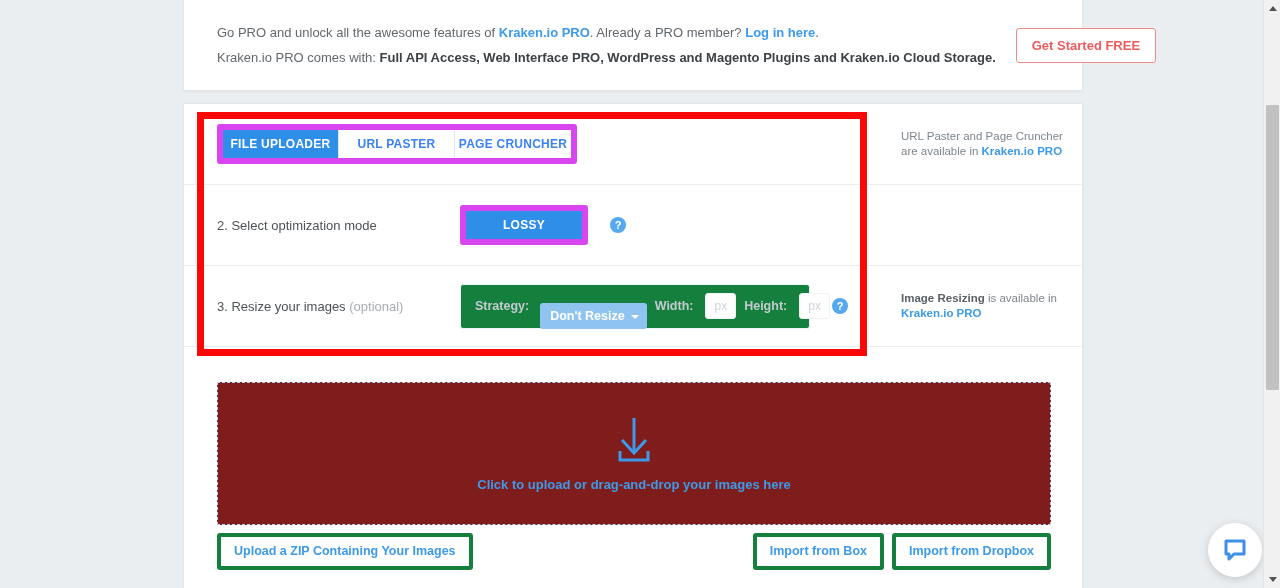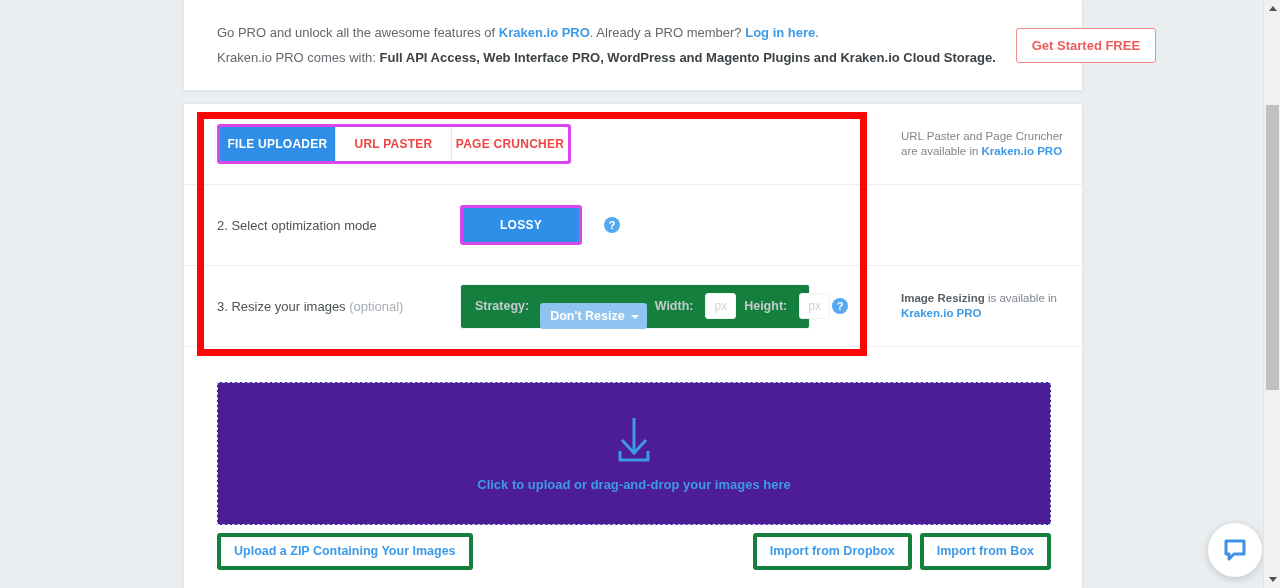--- a/index.html
+++ b/index.html
@@ -92,21 +92,21 @@
   .step-label {
     width: 243px;
     font-size: 13px;
     color: #4c5256;
     flex: none;
   }
   .step-label .opt { color: #a7aeb4; }
 
   .seg {
     display: flex;
-    border: 3px solid #d946ef;
+    border: 6px solid #d946ef;
     border-radius: 3px;
     overflow: hidden;
     height: 40px;
     background: #fff;
   }
   .seg-btn {
     width: 116px;
     display: flex;
     align-items: center;
     justify-content: center;
@@ -114,21 +114,21 @@
     font-weight: 700;
     letter-spacing: .25px;
     color: #3d9ae8;
     background: #fff;
     border-right: 1px solid #d9e8f6;
     cursor: pointer;
     user-select: none;
   }
   .seg-btn:last-child { border-right: none; }
   .seg-btn.active { background: #2e8ee8; color: #fff; }
-  .seg-btn.disabled { color: #ef4444; cursor: default; }
+  .seg-btn.disabled { color: #3b82f6; cursor: default; }
 
   .help {
     width: 16px; height: 16px;
     border-radius: 50%;
     background: #56a8ef;
     color: #fff;
     font-size: 11px;
     font-weight: 700;
     display: flex;
     align-items: center;
@@ -199,21 +199,21 @@
   .rz-gap { width: 22px; }
 
   
   .dropzone {
     position: absolute;
     left: 33px;
     top: 278px;
     width: 834px;
     height: 143px;
     border: 1px dashed #b8d7f2;
-    background: #4c1d95;
+    background: #7f1d1d;
     display: flex;
     flex-direction: column;
     align-items: center;
     justify-content: center;
     cursor: pointer;
   }
   .dz-icon { margin-bottom: 9px; }
   .dz-text {
     color: #3d9ae8;
     font-size: 13px;
@@ -370,22 +370,22 @@
           <path d="M15 25 L27 38 L39 25" stroke="#3d9ae8" stroke-width="3" fill="none"></path>
           <path d="M13 36 L13 45 L41 45 L41 36" stroke="#3d9ae8" stroke-width="3" fill="none"></path>
         </svg>
       </div>
       <div class="dz-text">Click to upload or drag-and-drop your images here</div>
     </div>
 
     <div class="btm">
       <button class="obtn">Upload a ZIP Containing Your Images</button>
       <div class="btm-right">
+        <button class="obtn">Import from Box</button>
         <button class="obtn">Import from Dropbox</button>
-        <button class="obtn">Import from Box</button>
       </div>
     </div>
 
   </div>
 </div>
 
 <div class="red-rect"></div>
 
 <div class="chat">
   <svg width="26" height="26" viewBox="0 0 26 26">

